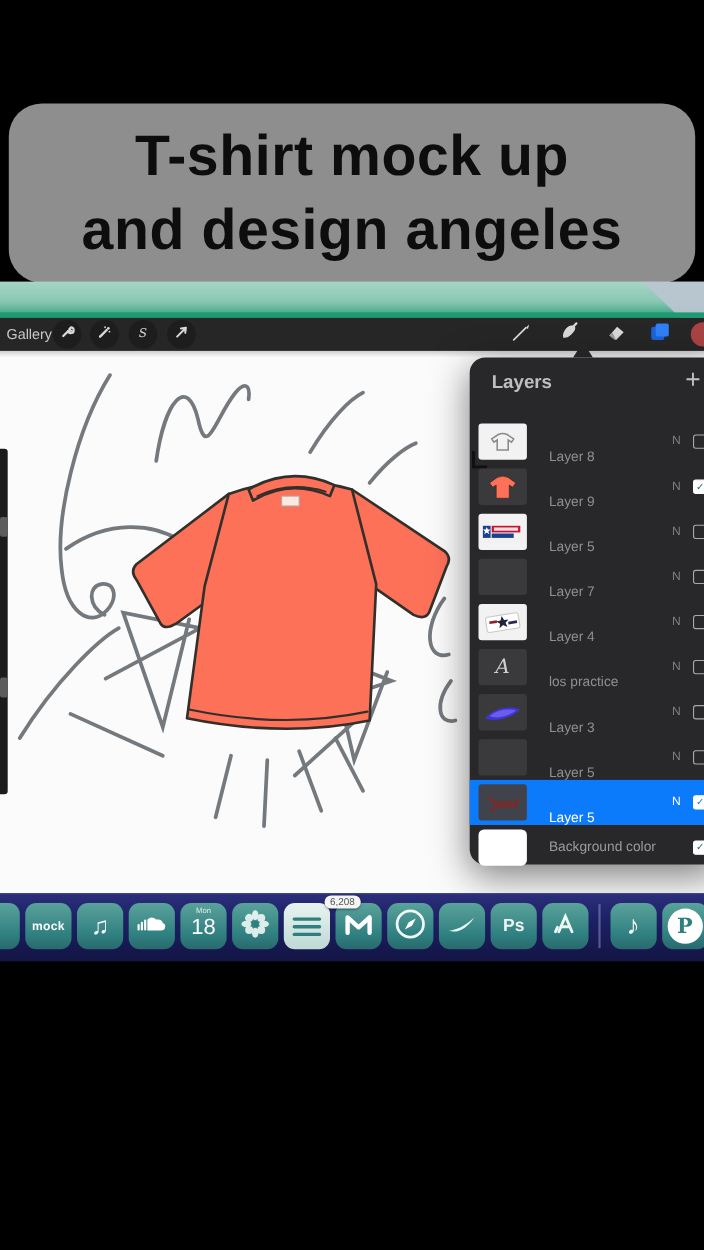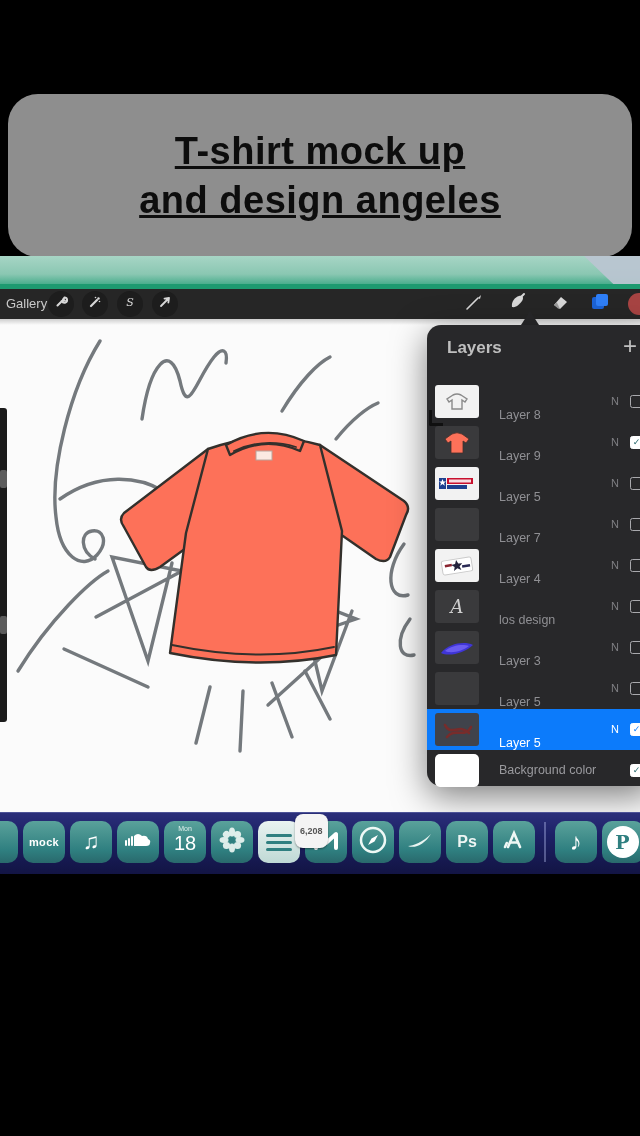--- a/index.html
+++ b/index.html
@@ -2,21 +2,21 @@
 <html><head>
 <meta charset="utf-8">
 <style>
   html,body{margin:0;padding:0;background:#000;}
   #stage{position:relative;width:640px;height:1136px;background:#000;overflow:hidden;
          font-family:"Liberation Sans","DejaVu Sans",sans-serif;}
 
   
   .title-card{position:absolute;left:8px;top:94px;width:624px;height:163px;background:#8e8e8e;
               border-radius:30px;display:flex;flex-direction:column;align-items:center;justify-content:center;}
-  .title-card .tline{font-size:38px;font-weight:bold;color:#0d0d0d;line-height:1.28;letter-spacing:.5px;text-decoration:underline;}
+  .title-card .tline{font-size:52px;font-weight:bold;color:#0d0d0d;line-height:1.28;letter-spacing:.5px;}
 
   
   .teal-banner{position:absolute;left:0;top:256px;width:640px;height:33px;
                background:linear-gradient(#a7d5c5 0%,#8ac7b2 55%,#2aa17b 100%);}
   .teal-banner .dark-edge{position:absolute;left:0;bottom:0;width:100%;height:5px;background:#1d9a70;}
   .teal-banner .corner-lite{position:absolute;right:0;top:0;width:86px;height:33px;background:#b9c5d1;
                clip-path:polygon(35% 0,100% 0,100% 100%,75% 100%);opacity:.95;}
 
   
   .toolbar{position:absolute;left:0;top:289px;width:640px;height:30px;background:#262626;}
@@ -68,21 +68,21 @@
        background:linear-gradient(#5aa29b,#2f7f80 70%,#29696c);
        display:flex;align-items:center;justify-content:center;color:#fff;}
   .app.lightface{background:linear-gradient(#e9f3f1,#bfd9d5);}
   .zoom-txt{font-size:11px;font-weight:bold;color:#fff;letter-spacing:.3px;}
   .glyph{font-size:22px;color:#fff;}
   .cal-month{position:absolute;top:4px;width:100%;text-align:center;font-size:7px;color:#dff0ec;}
   .cal-day{position:absolute;top:11px;width:100%;text-align:center;font-size:20px;font-weight:300;color:#fff;}
   .notes-lines{display:flex;flex-direction:column;gap:4px;width:26px;}
   .notes-lines span{height:3px;border-radius:2px;background:#2f7f80;}
   .badge{position:absolute;top:-7px;left:-10px;background:#f4f4f4;color:#555;font-size:9px;
-         padding:12px 5px;border-radius:8px;font-weight:bold;white-space:nowrap;box-shadow:0 1px 2px rgba(0,0,0,.4);}
+         padding:1px 5px;border-radius:8px;font-weight:normal;white-space:nowrap;box-shadow:0 1px 2px rgba(0,0,0,.4);}
   .ps-txt{font-size:16px;font-weight:bold;color:#eef6f4;}
   .pin-circle{width:32px;height:32px;border-radius:50%;background:#fff;display:flex;align-items:center;justify-content:center;
               font-size:19px;font-weight:bold;color:#2f7f80;font-family:"DejaVu Serif","Liberation Serif",serif;}
   .dock-divider{width:1.5px;height:40px;background:rgba(200,210,255,.35);flex:0 0 auto;margin:0 4px;}
 
   .bottom-black{position:absolute;left:0;top:874px;width:640px;height:262px;background:#000;}
 </style>
 </head>
 <body>
 
@@ -282,21 +282,21 @@
       <span class="lblend">N</span>
       <span class="lcheck"></span>
     </div>
 
     <div class="lrow" style="top:261px">
       <div class="lthumb">
         <span class="clip">
             <span class="la-letter">A</span>
           </span>
       </div>
-      <span class="lname">los design</span>
+      <span class="lname">los practice</span>
       <span class="lblend">N</span>
       <span class="lcheck"></span>
     </div>
 
     <div class="lrow" style="top:302px">
       <div class="lthumb">
         <span class="clip">
           <svg width="40" height="26" viewBox="0 0 40 26">
               <path d="M4,18 C12,8 28,6 36,10 C28,18 12,22 4,18 Z" fill="#3f35d6"></path>
               <path d="M8,16 C15,10 26,9 32,11 C26,16 14,19 8,16 Z" fill="#6a5cf0"></path>

